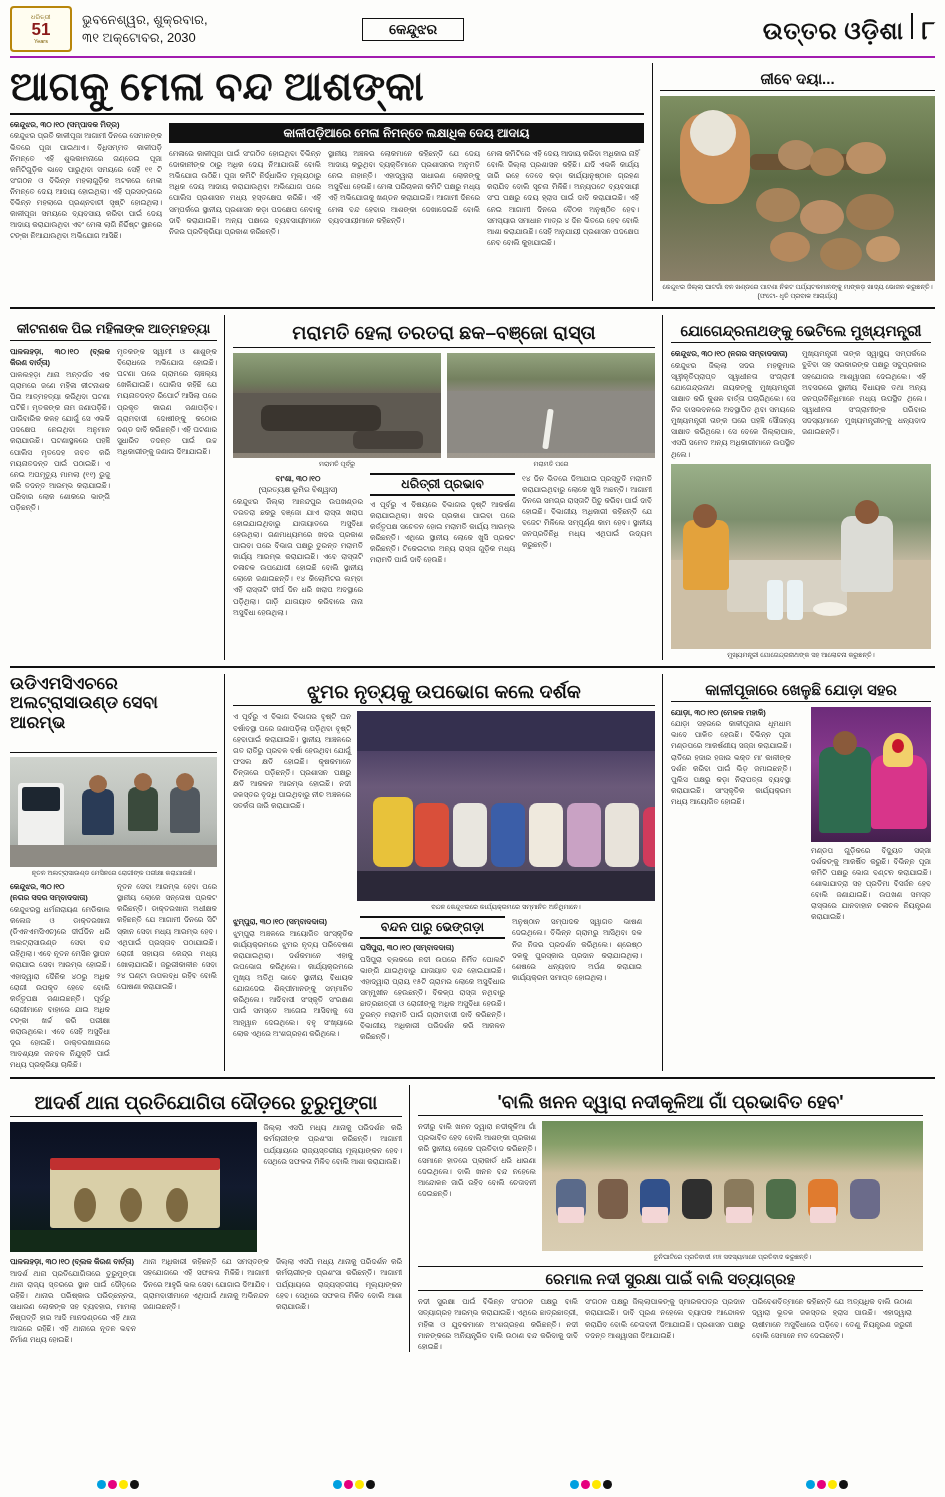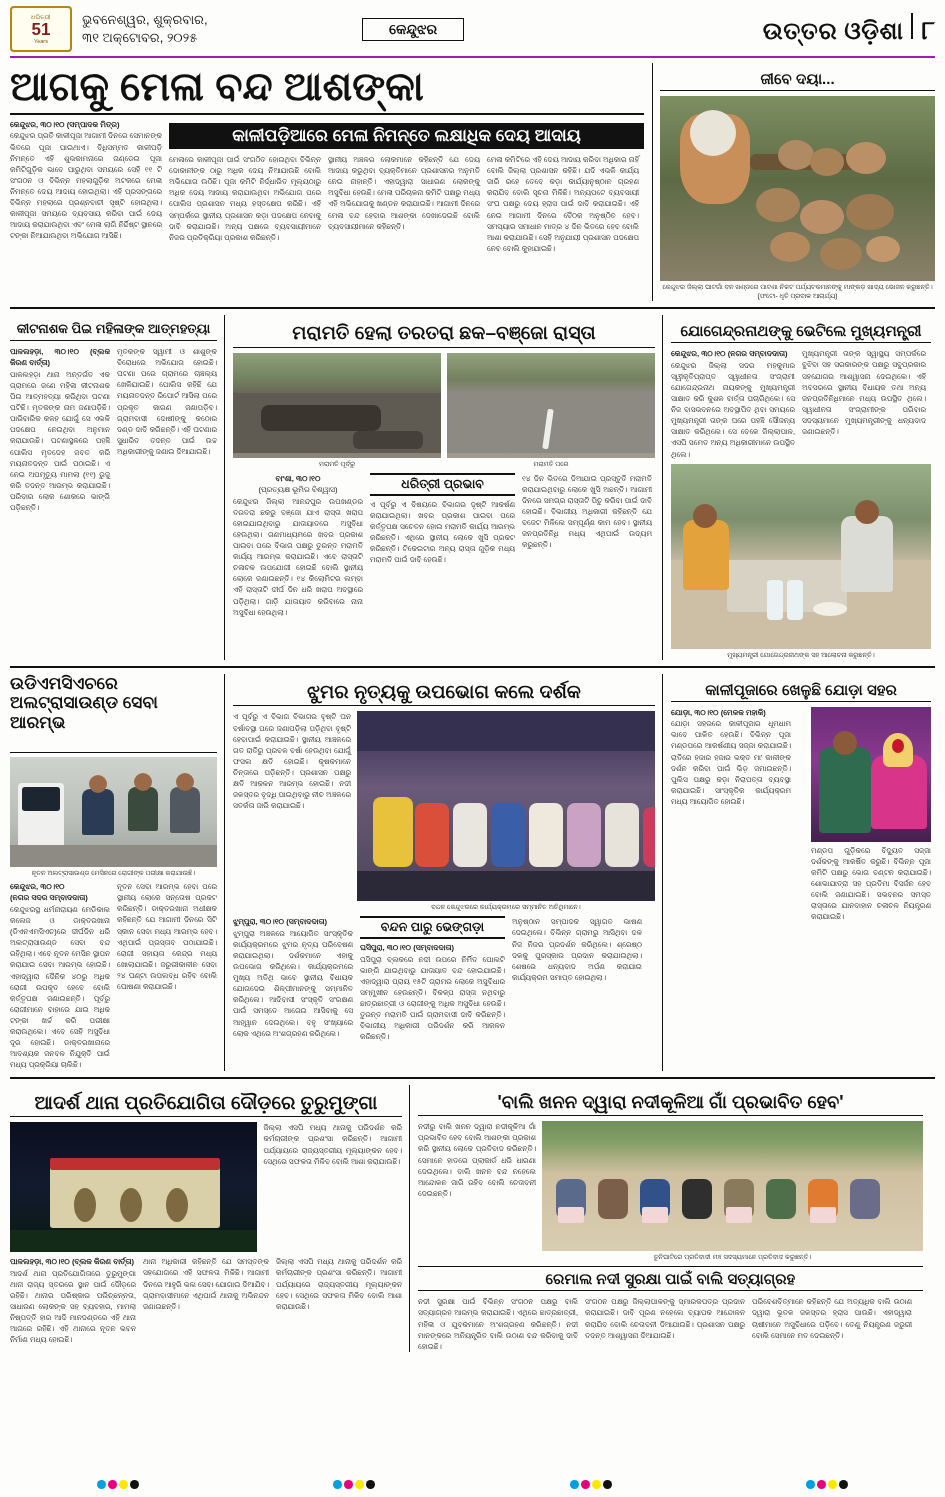--- a/index.html
+++ b/index.html
@@ -32,21 +32,21 @@
   }
   .right-name { margin-left:auto; display:flex; align-items:baseline; }
   .right-name .title { font-size:24px; font-weight:bold; letter-spacing:.5px; }
   .right-name .bar { margin:0 8px; border-left:2px solid #111; height:26px; }
   .right-name .pg { font-size:26px; font-weight:bold; }
   .lead-head {
     font-size:40px; font-weight:bold; letter-spacing:0px; line-height:1.15;
     border-bottom:2px solid #111; padding-bottom:4px; margin-bottom:4px;
   }
   .sub-band {
-    background:#111; color:#fff; font-size:17px; font-weight:bold;
+    background:#111; color:#fff; font-size:12px; font-weight:bold;
     text-align:center; padding:3px 0; margin:4px 0 5px 0;
   }
 
   .cols { display:flex; gap:7px; }
   .col { font-size:7.4px; line-height:1.5; text-align:justify; color:#1a1a1a; }
   .dateline { font-weight:bold; font-size:7.6px; }
   .hr2 { border-top:2px solid #111; margin:6px 0; }
 
   .sec-head {
     font-size:19px; font-weight:bold; text-align:center; line-height:1.15;
@@ -78,21 +78,21 @@
 <div class="page">
 
   <div class="masthead">
     <div class="logo-badge">
       <div class="logo-top">ଧରିତ୍ରୀ</div>
       <div class="logo-num">51</div>
       <div class="logo-years">Years</div>
     </div>
     <div class="edition-city">
       <div>ଭୁବନେଶ୍ୱର, ଶୁକ୍ରବାର,</div>
-      <div>୩୧ ଅକ୍ଟୋବର, ୨୦୨୫</div>
+      <div>୩୧ ଅକ୍ଟୋବର, 2030</div>
     </div>
     <div class="center-box">କେନ୍ଦୁଝର</div>
     <div class="right-name">
       <div class="title">ଉତ୍ତର ଓଡ଼ିଶା</div>
       <div class="bar"></div>
       <div class="pg">୮</div>
     </div>
   </div>
 
   <div class="region" style="margin-top:5px;">
@@ -281,21 +281,21 @@
           <div>ଯୋଡ଼ା ସହରରେ କାଳୀପୂଜାର ଧୂମଧାମ ଭାବେ ପାଳିତ ହେଉଛି। ବିଭିନ୍ନ ପୂଜା ମଣ୍ଡପରେ ଆକର୍ଷଣୀୟ ସଜ୍ଜା କରାଯାଇଛି। ରାତିରେ ହଜାର ହଜାର ଭକ୍ତ ମା' କାଳୀଙ୍କ ଦର୍ଶନ କରିବା ପାଇଁ ଭିଡ଼ ଜମାଇଛନ୍ତି। ପୁଲିସ ପକ୍ଷରୁ କଡ଼ା ନିରାପତ୍ତା ବ୍ୟବସ୍ଥା କରାଯାଇଛି। ସାଂସ୍କୃତିକ କାର୍ଯ୍ୟକ୍ରମ ମଧ୍ୟ ଆୟୋଜିତ ହୋଇଛି।</div>
         </div>
         <div style="width:124px;">
           <div class="photo" style="height:135px;background:linear-gradient(180deg,#6d2c7a 0%,#8a3a8e 40%,#44204e 100%);">
             <div class="blob" style="width:52px;height:86px;background:#2e6b4f;left:8px;top:40px;border-radius:12px 12px 4px 4px;"></div>
             <div class="blob" style="width:24px;height:24px;background:#8a5a3b;left:22px;top:24px;"></div>
             <div class="blob" style="width:56px;height:74px;background:#d8358a;left:60px;top:48px;border-radius:14px 14px 4px 4px;"></div>
             <div class="blob" style="width:30px;height:34px;background:#f2d06b;left:72px;top:26px;border-radius:50% 50% 20% 20%;"></div>
             <div class="blob" style="width:12px;height:14px;background:#c7152b;left:81px;top:32px;border-radius:50%;"></div>
           </div>
-          <div class="col" style="margin-top:3px;">ମଣ୍ଡପ ଗୁଡ଼ିକରେ ବିଦ୍ୟୁତ ସଜ୍ଜା ଦର୍ଶକଙ୍କୁ ଆକର୍ଷିତ କରୁଛି। ବିଭିନ୍ନ ପୂଜା କମିଟି ପକ୍ଷରୁ ଭୋଗ ବଣ୍ଟନ କରାଯାଇଛି। ଶୋଭାଯାତ୍ରା ସହ ପ୍ରତିମା ବିସର୍ଜନ ହେବ ବୋଲି ଜଣାଯାଇଛି। ସଭବନର ସମସ୍ତ ରାସ୍ତାରେ ଯାନବାହାନ ଚଳାଚଳ ନିୟନ୍ତ୍ରଣ କରାଯାଇଛି।</div>
+          <div class="col" style="margin-top:3px;">ମଣ୍ଡପ ଗୁଡ଼ିକରେ ବିଦ୍ୟୁତ ସଜ୍ଜା ଦର୍ଶକଙ୍କୁ ଆକର୍ଷିତ କରୁଛି। ବିଭିନ୍ନ ପୂଜା କମିଟି ପକ୍ଷରୁ ଭୋଗ ବଣ୍ଟନ କରାଯାଇଛି। ଶୋଭାଯାତ୍ରା ସହ ପ୍ରତିମା ବିସର୍ଜନ ହେବ ବୋଲି ଜଣାଯାଇଛି। ଉପଖଣ ସମସ୍ତ ରାସ୍ତାରେ ଯାନବାହାନ ଚଳାଚଳ ନିୟନ୍ତ୍ରଣ କରାଯାଇଛି।</div>
         </div>
       </div>
     </div>
   </div>
 
   <div class="hr2"></div>
 
   <div class="region">
 
     <div style="width:400px;" class="bordered-right">

